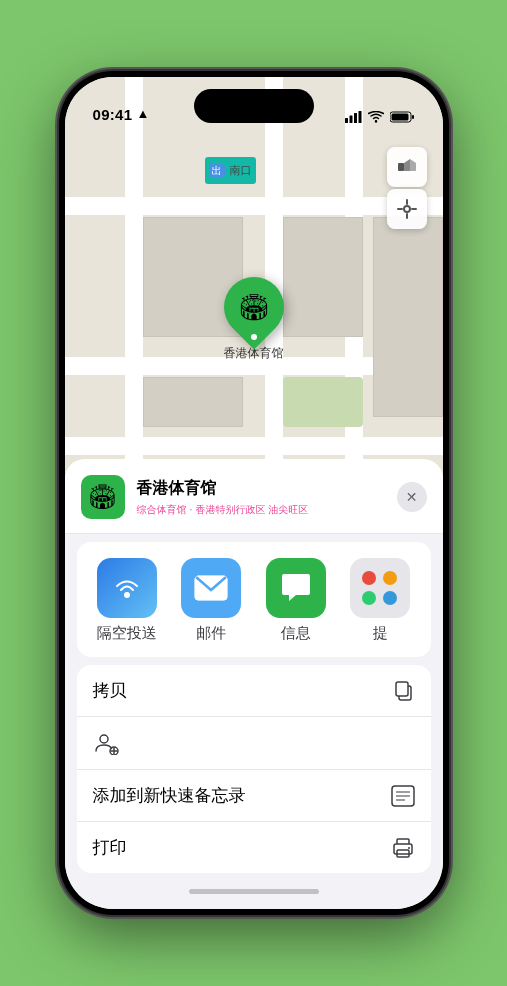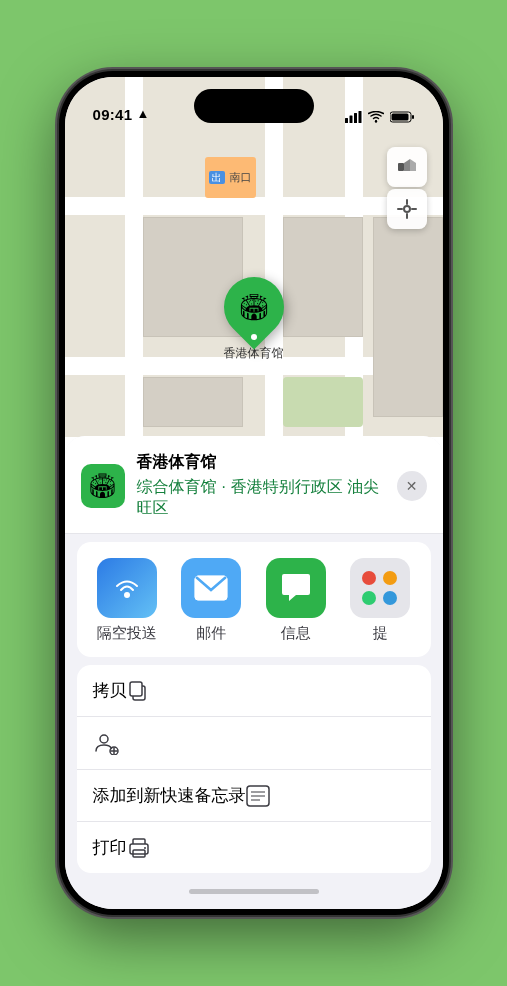--- a/index.html
+++ b/index.html
@@ -92,22 +92,22 @@
     }
     .map-green {
       position: absolute;
       background: #c8dbb0;
       border-radius: 4px;
     }
     .map-label {
       position: absolute;
       font-size: 11px;
       color: #444;
-      background: #fdba74;
-      padding: 13px 4px;
+      background: #14b8a6;
+      padding: 6px 4px;
       border-radius: 3px;
       white-space: nowrap;
     }
     
     .map-controls {
       position: absolute;
       top: 70px;
       right: 16px;
       display: flex;
       flex-direction: column;
@@ -196,22 +196,22 @@
       font-size: 24px;
       flex-shrink: 0;
     }
     .sheet-venue-info { flex: 1; }
     .sheet-venue-name {
       font-size: 16px;
       font-weight: 600;
       color: #000;
     }
     .sheet-venue-sub {
-      font-size: 16px;
-      color: #15803d;
+      font-size: 10px;
+      color: #ec4899;
       margin-top: 4px;
     }
     .sheet-close {
       width: 30px;
       height: 30px;
       background: #e5e5ea;
       border-radius: 50%;
       display: flex;
       align-items: center;
       justify-content: center;
@@ -259,20 +259,21 @@
     
     .action-list {
       background: #fff;
       border-radius: 14px;
       margin: 8px 12px 0;
       overflow: hidden;
     }
     .action-row {
       display: flex;
       align-items: center;
+      justify-content: space-between;
       padding: 14px 16px;
       border-bottom: 0.5px solid #e5e5ea;
       cursor: pointer;
     }
     .action-row:last-child { border-bottom: none; }
     .action-label {
       font-size: 17px;
       color: #000;
     }
     

